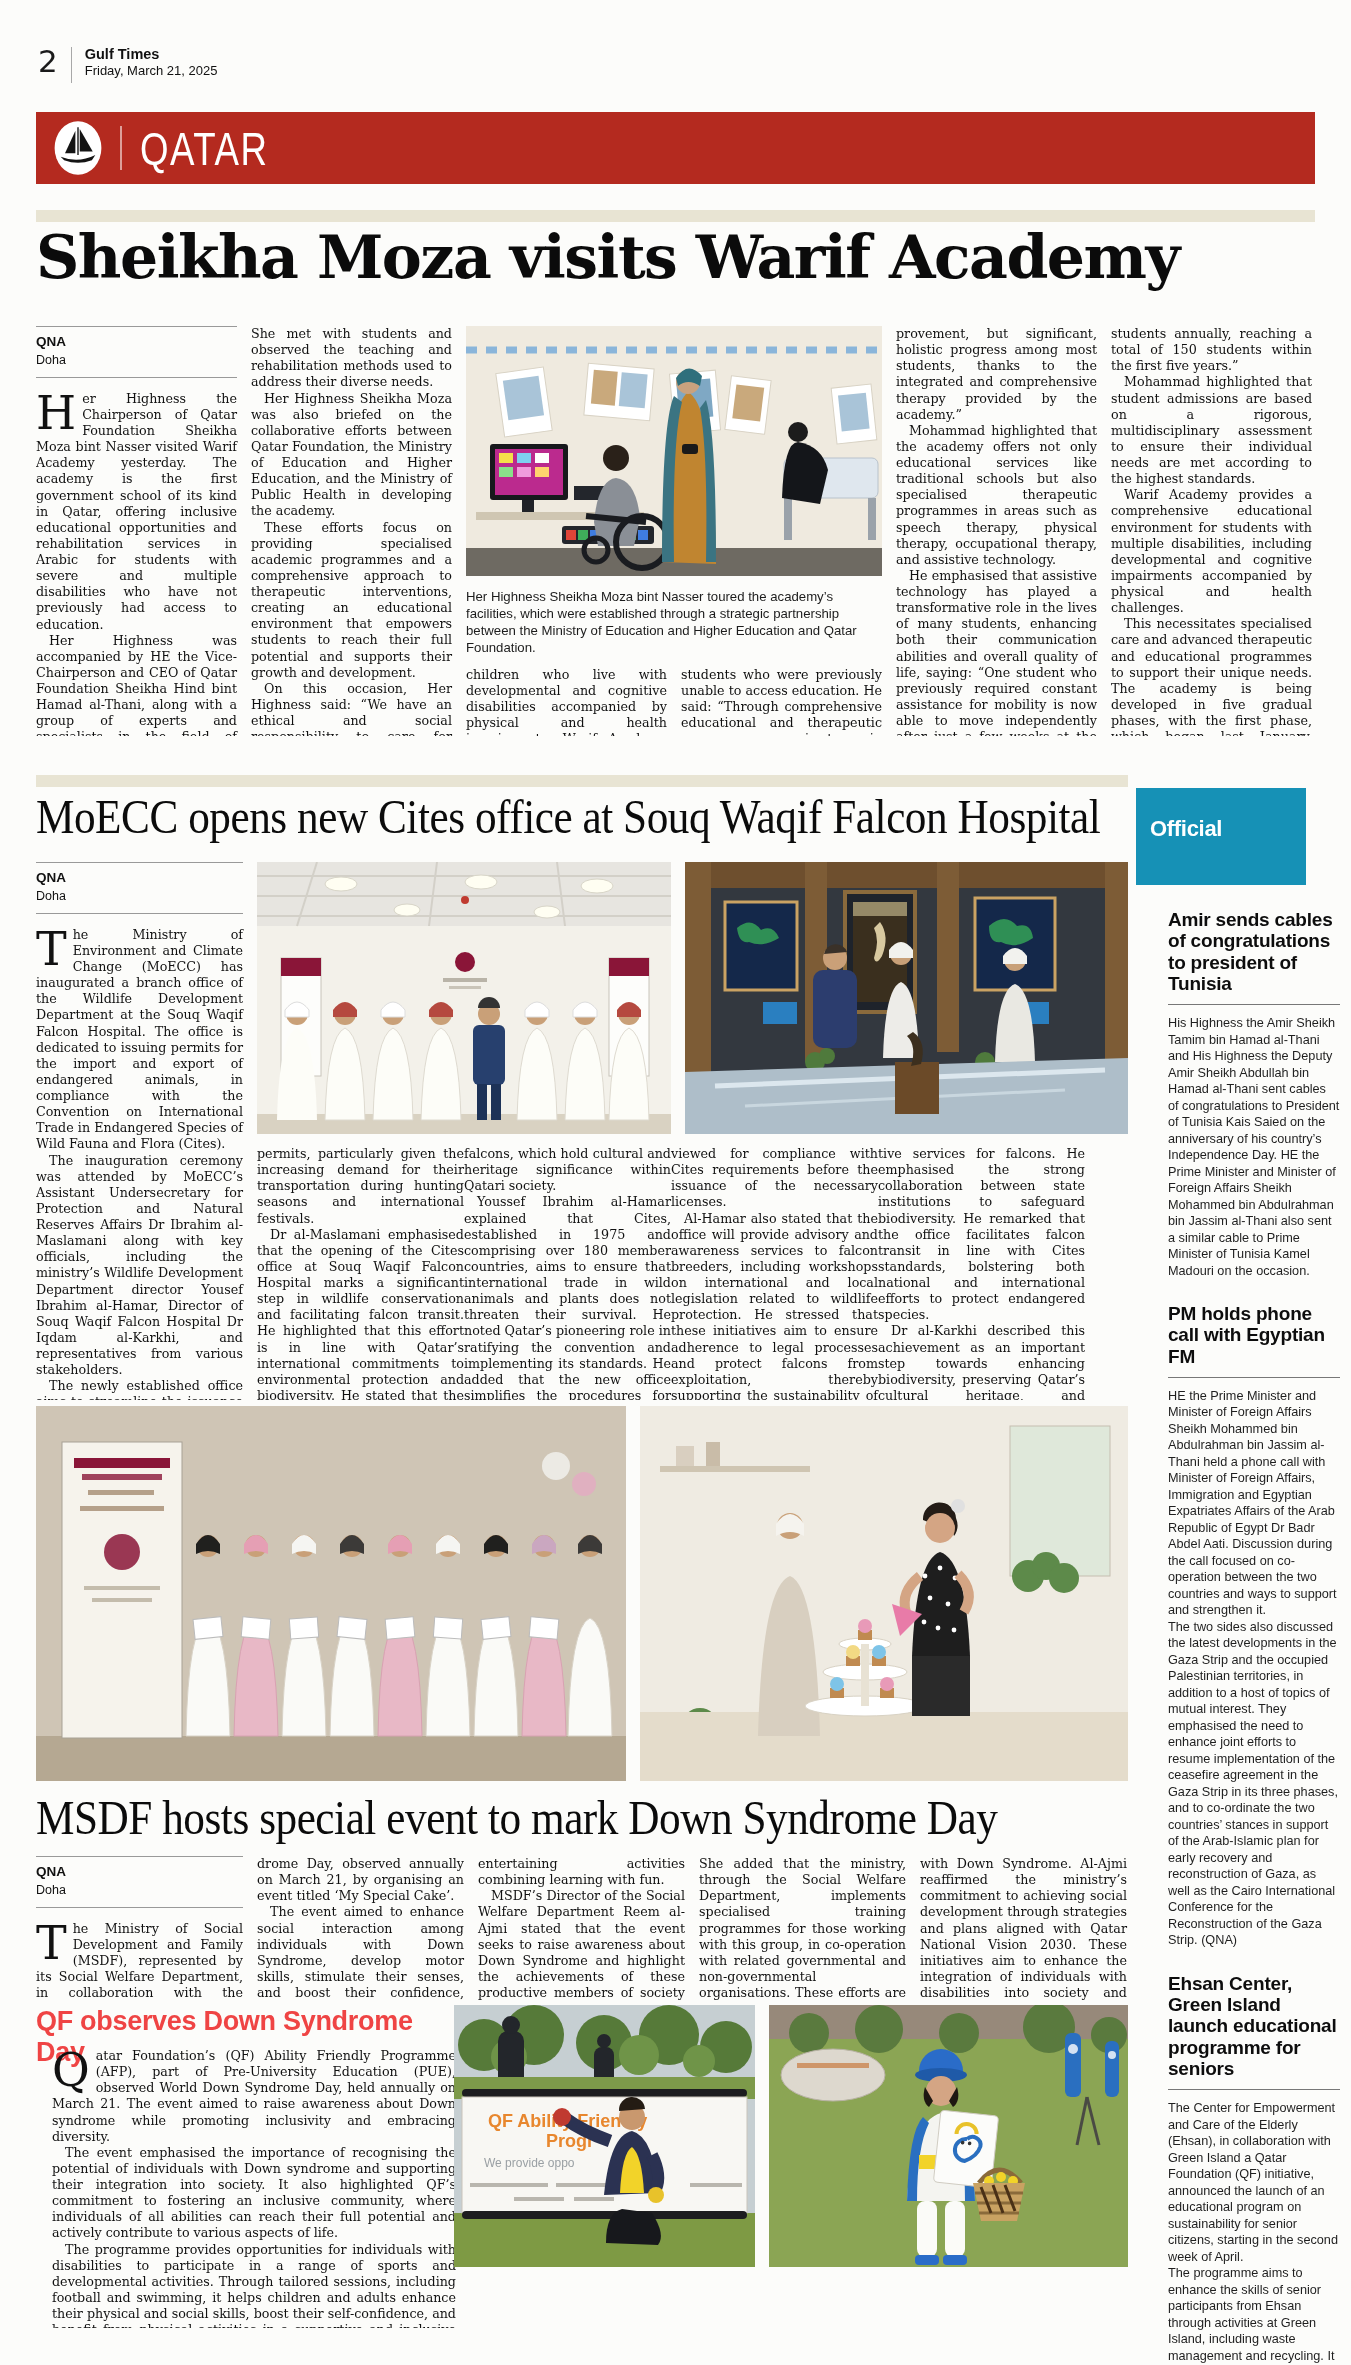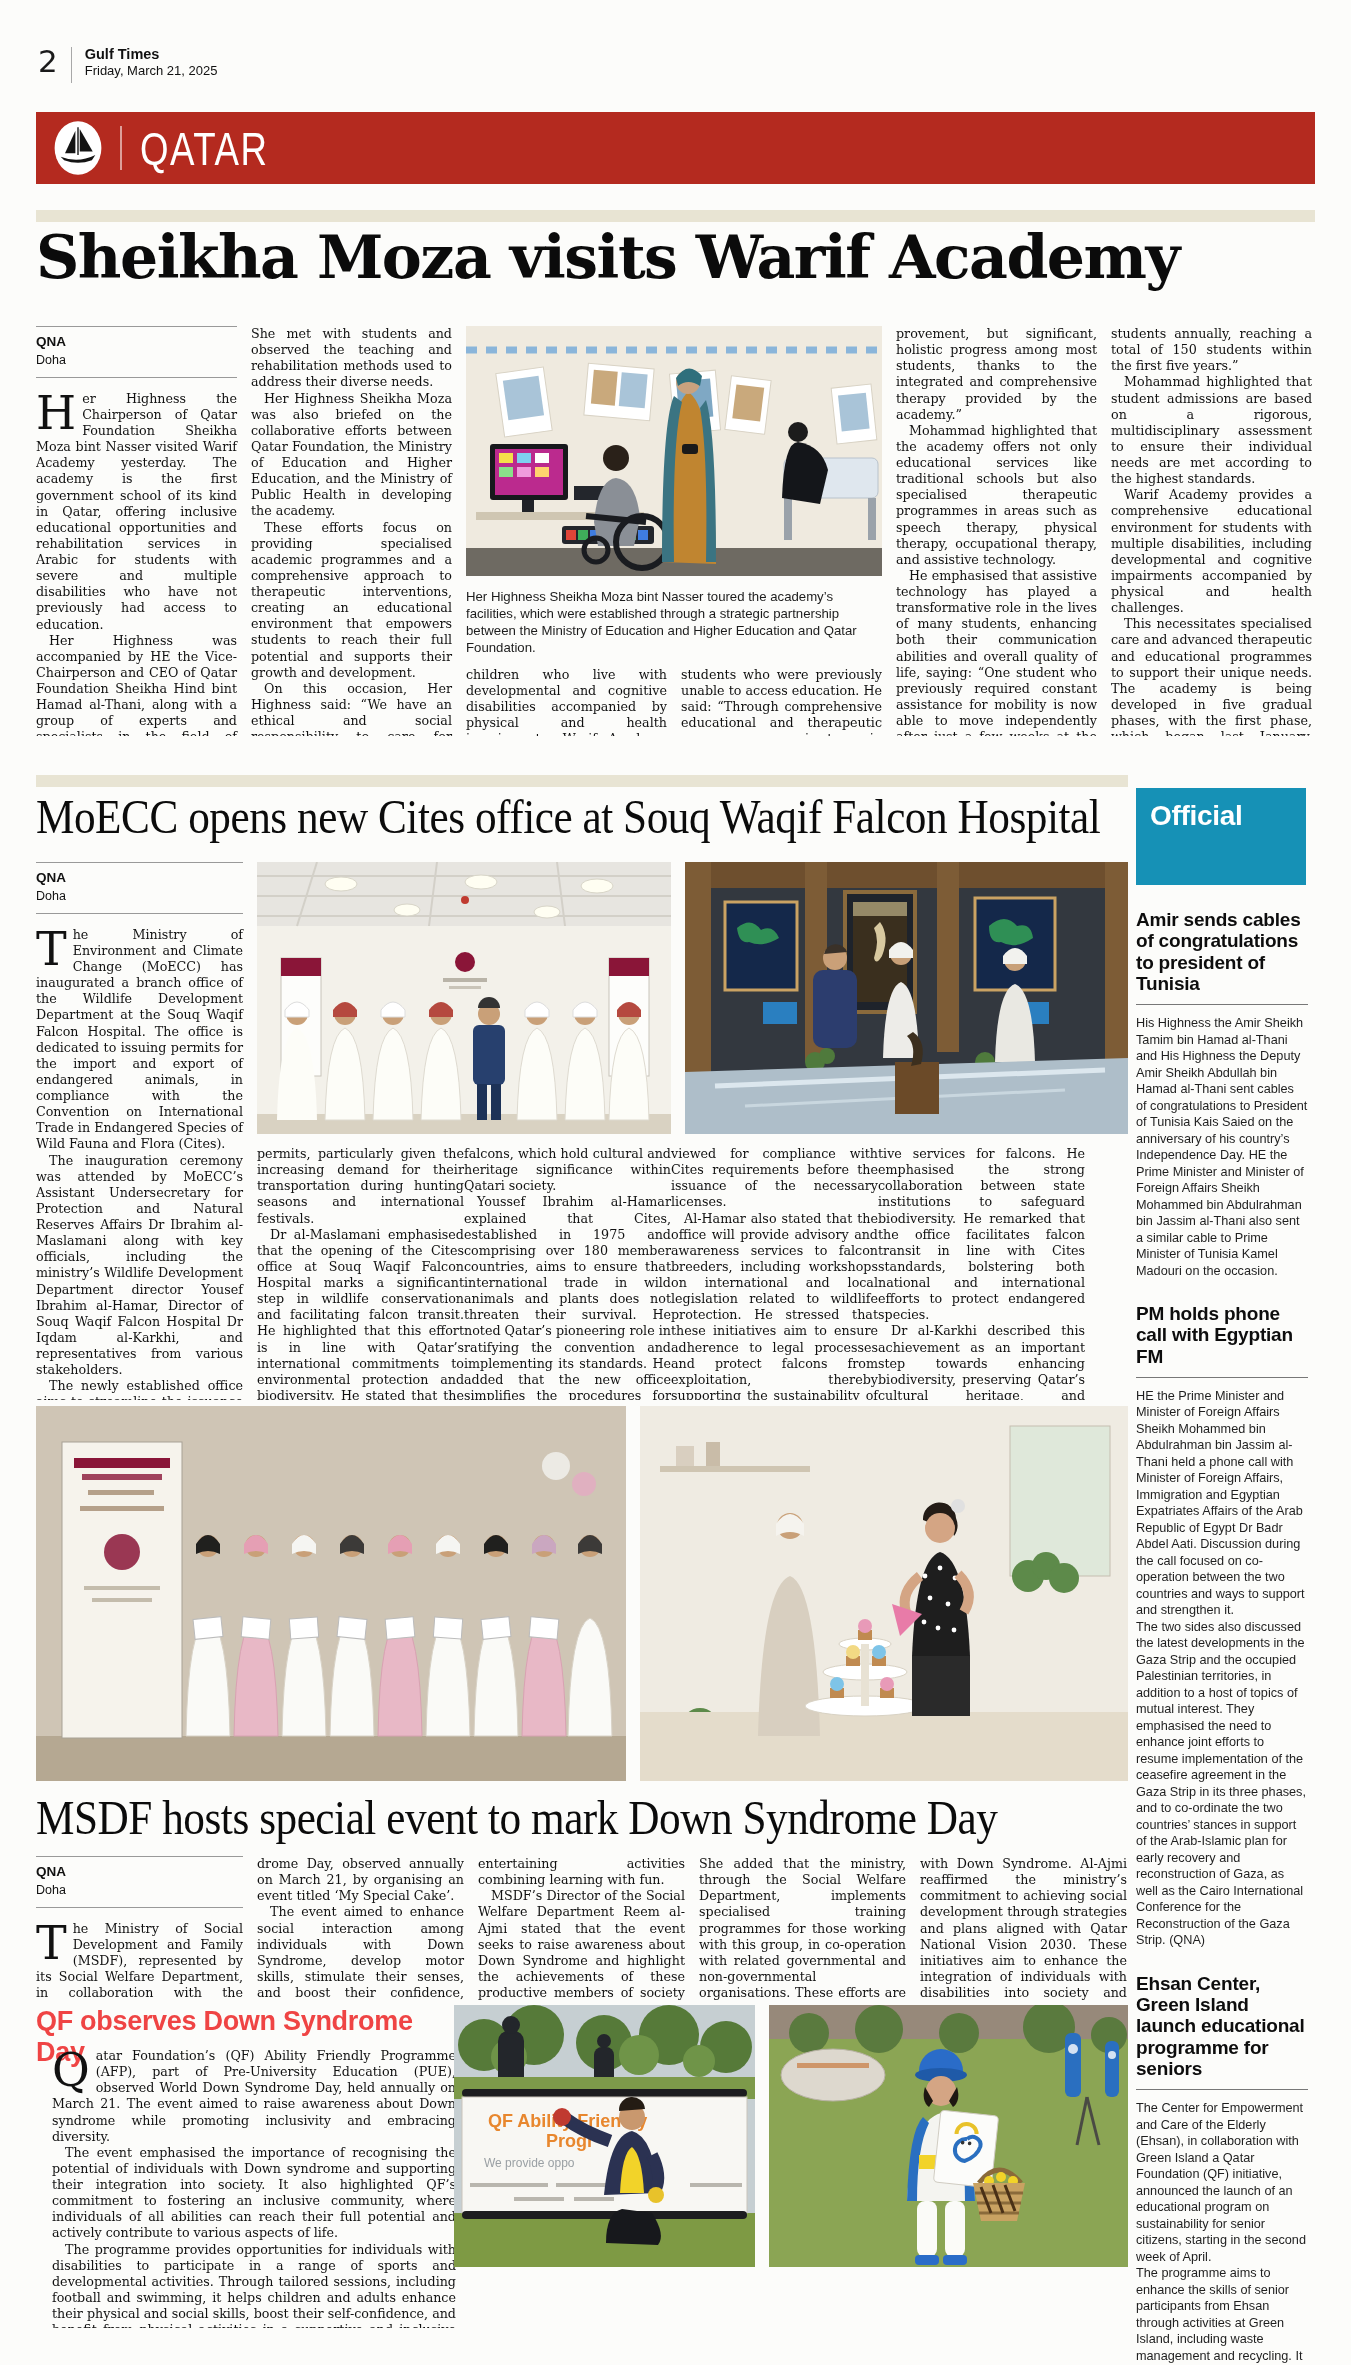--- a/index.html
+++ b/index.html
@@ -68,23 +68,23 @@
   figure.photo{margin:0;overflow:hidden;background:#ddd;}
   figure.photo svg{display:block;width:100%;height:100%;}
   .ph-warif{width:416px;height:250px;}
   .ph-m1{width:414px;height:272px;}
   .ph-m2{width:443px;height:272px;}
   .ph-s1{width:590px;height:375px;}
   .ph-s2{width:488px;height:375px;}
 
   
   .sidebar{left:1136px;top:788px;width:179px;font-family:"Liberation Sans",sans-serif;}
-  .official-box{width:170px;height:97px;background:#1691b6;color:#fff;font-size:28px;font-weight:bold;
-                padding:12px 0 0 14px;box-sizing:border-box;letter-spacing:-.3px;}
-  .side-item{width:172px;margin-top:24px;}
+  .official-box{width:170px;height:97px;background:#1691b6;color:#fff;font-size:22px;font-weight:bold;
+                padding:28px 0 0 14px;box-sizing:border-box;letter-spacing:-.3px;}
+  .side-item{width:172px;margin-top:24px;margin-left:32px;}
   .side-item h3{font-size:19px;line-height:1.12;letter-spacing:-.2px;color:#0d0d0d;}
   .side-rule{border-top:1px solid #777;margin:10px 0;}
   .side-body p{margin:0;font-size:12.7px;line-height:1.3;color:#1f1f1f;}
 </style>
 </head>
 <body>
 
 <div id="page">
 
   <div class="abs meta">

